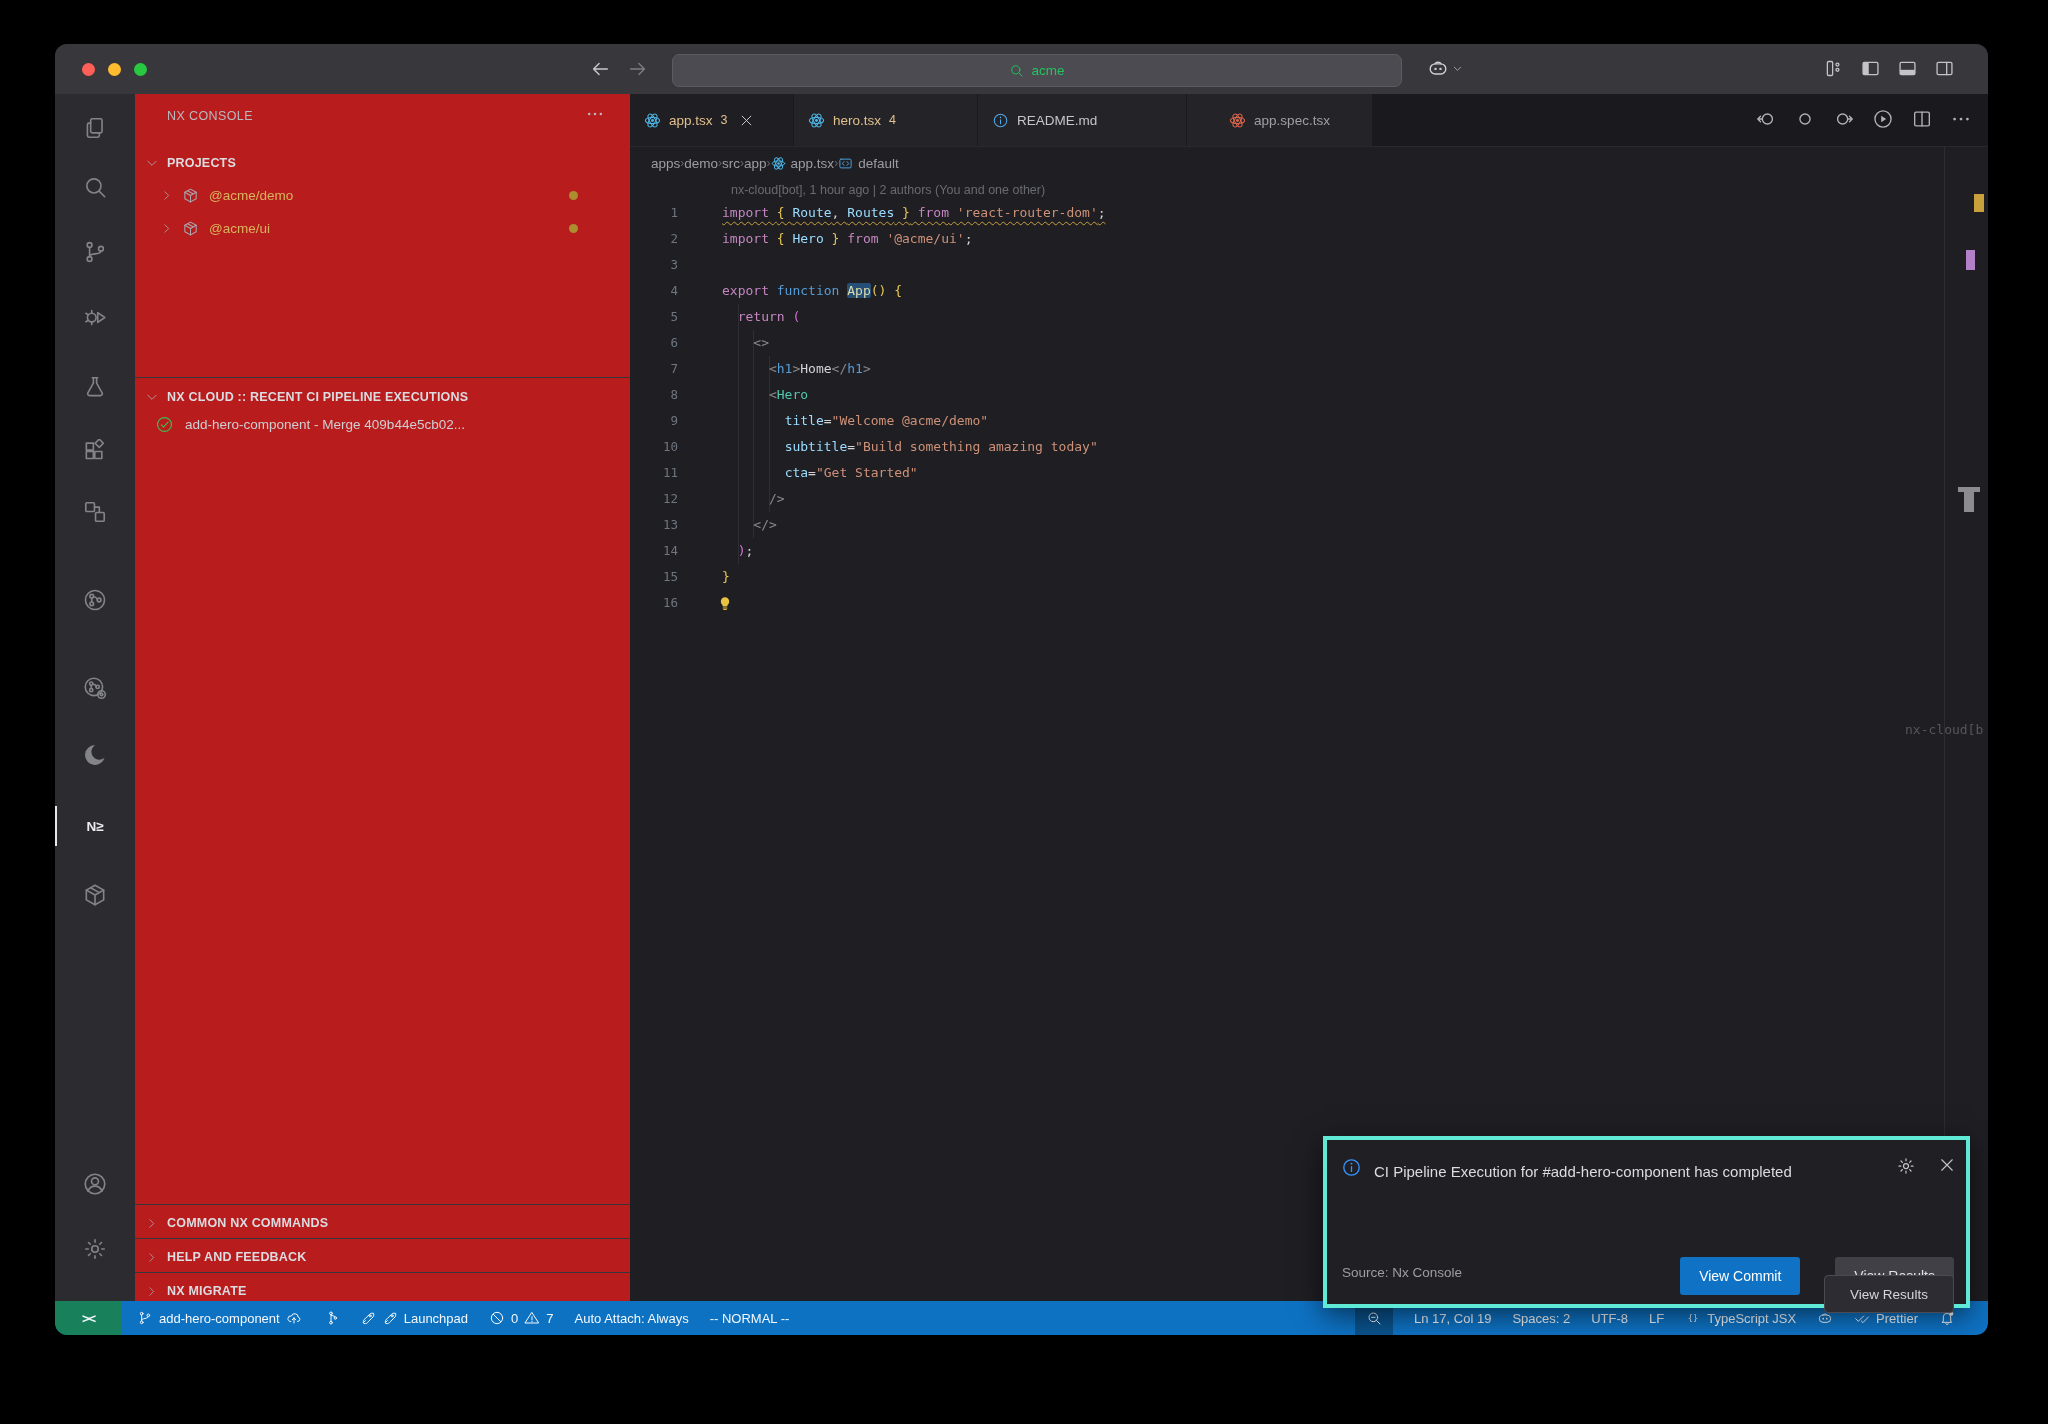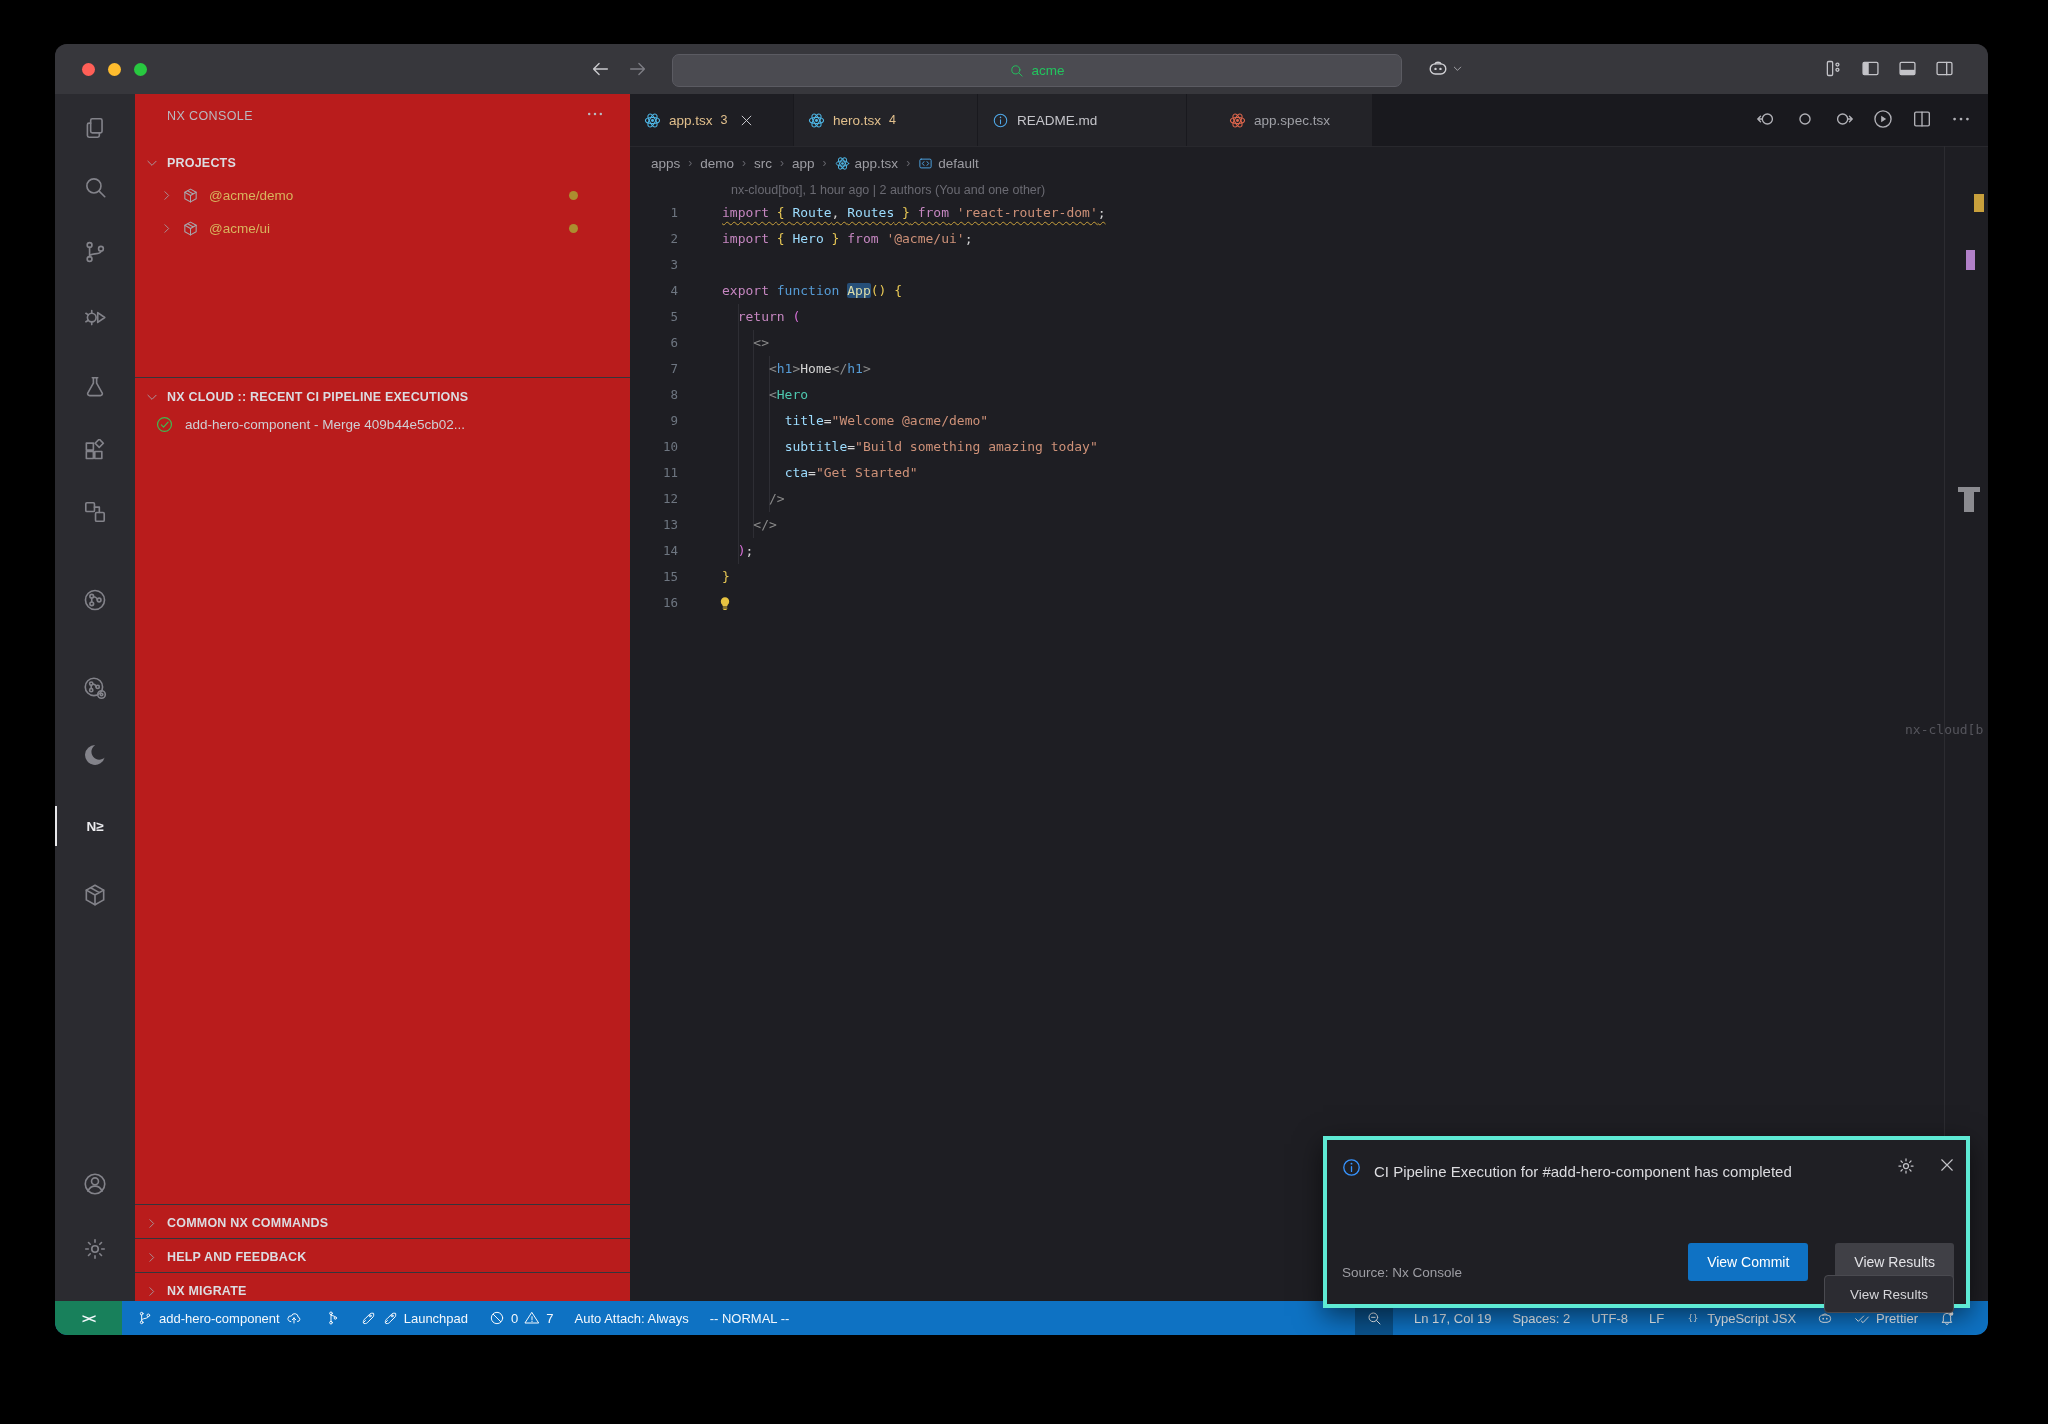--- a/index.html
+++ b/index.html
@@ -35,21 +35,21 @@
   .ci-check{width:19px;height:19px;color:#3fb950;margin-right:11px;}
   .sb-div{position:absolute;left:0;width:100%;height:1px;background:#35353b;}
   
   .editor{position:absolute;left:575px;top:50px;right:0;bottom:34px;background:#1e1e23;}
   .tabsbar{position:absolute;left:0;top:0;right:0;height:52px;background:#19191e;border-bottom:1px solid #28282d;display:flex;}
   .tab{height:52px;display:flex;align-items:center;padding:0 14px;gap:8px;font-size:13.5px;background:#232328;border-right:1px solid #19191e;color:#9fa0a6;}
   .tab.active{background:#1e1e23;}
   .tab .badge{font-size:12.5px;}
   .tab .closex{width:15px;height:15px;color:#d0d0d4;margin-left:4px;}
   .ed-actions{position:absolute;right:16px;top:14px;display:flex;gap:17px;color:#b0b0b6;z-index:2;}
-  .breadcrumbs{position:absolute;left:21px;top:52px;height:34px;display:flex;align-items:center;gap:8px;font-size:13.5px;color:#9d9da3;text-align:right;}
+  .breadcrumbs{position:absolute;left:21px;top:52px;height:34px;display:flex;align-items:center;font-size:13.5px;color:#9d9da3;text-align:right;}
   .bc-sep{color:#63636a;font-size:12px;}
   .bc-ic{width:15px;height:15px;display:inline-flex;}
   .blame-header{position:absolute;left:101px;top:89px;font-size:12.5px;color:#6a6a72;}
   .code{position:absolute;left:0;top:106px;right:0;bottom:0;font-family:"DejaVu Sans Mono",monospace;font-size:13px;}
   .code-line{position:relative;height:26px;line-height:26px;white-space:pre;}
   .code-line.cur{background:rgba(255,255,255,.035);}
   .num{display:inline-block;width:48px;text-align:right;color:#6e7681;font-size:12.5px;}
   .cur .num{color:#c6c6c6;}
   .txt{position:absolute;left:92px;top:0;}
   .k{color:#C586C0}.b{color:#569CD6}.f{color:#DCDCAA}.v{color:#9CDCFE}.s{color:#CE9178}
@@ -70,21 +70,21 @@
   .sb-right{display:flex;align-items:center;gap:21px;margin-left:auto;margin-right:33px;}
   .sb-item{display:flex;align-items:center;gap:6px;white-space:nowrap;}
   .sb-item .si{width:16px;height:16px;display:inline-flex;}
   .sb-item.hl{background:rgba(0,0,0,.28);height:34px;padding:0 11px;}
   
   .toast{position:absolute;left:1268px;top:1092px;width:639px;height:164px;background:#1f1f24;border:4px solid #5eead4;border-radius:0;box-shadow:0 8px 26px rgba(0,0,0,.55);z-index:5;}
   .toast-icon{position:absolute;left:14px;top:17px;width:21px;height:21px;color:#3794ff;}
   .toast-title{position:absolute;left:47px;top:16px;width:505px;font-size:15px;line-height:32px;color:#dcdce0;}
   .toast-acts{position:absolute;right:10px;top:16px;display:flex;gap:22px;color:#c3c3c8;}
   .toast-src{position:absolute;left:15px;bottom:24px;font-size:13.5px;color:#9d9da3;}
-  .toast-btns{position:absolute;right:12px;bottom:23px;display:flex;gap:27px;padding-left:42px;}
+  .toast-btns{position:absolute;right:12px;bottom:9px;display:flex;gap:35px;padding-left:42px;}
   .btn{height:38px;display:flex;align-items:center;padding:0 19px;font-size:14px;border-radius:3px;cursor:default;}
   .btn.primary{background:#0f72c4;color:#fff;}
   .btn.secondary{background:#404046;color:#e3e3e7;}
   .tooltip{position:absolute;left:1769px;top:1231px;width:128px;height:36px;background:#2c2c32;border:1px solid #4a4a50;border-radius:4px;display:flex;align-items:center;justify-content:center;font-size:13.5px;color:#d6d6da;z-index:6;}
 </style>
 </head>
 <body>
 
 <div class="window">
 

